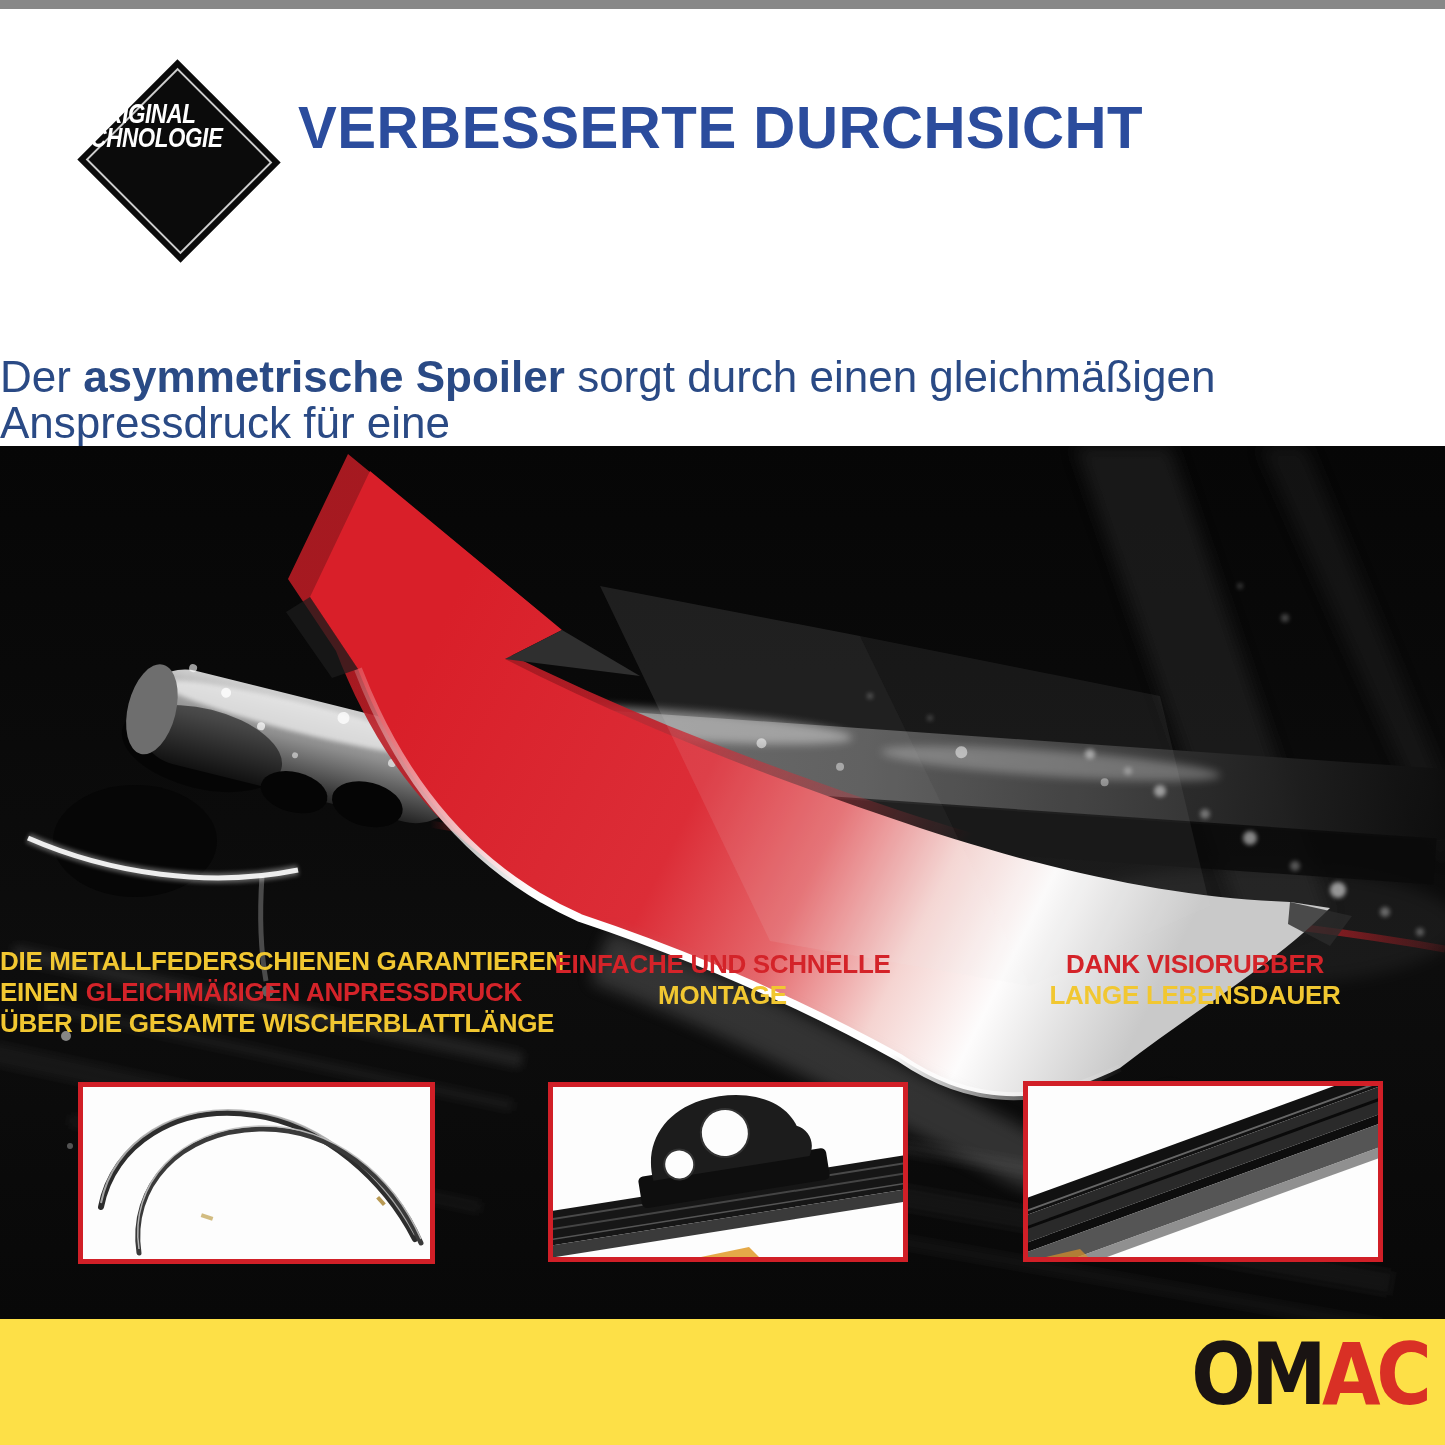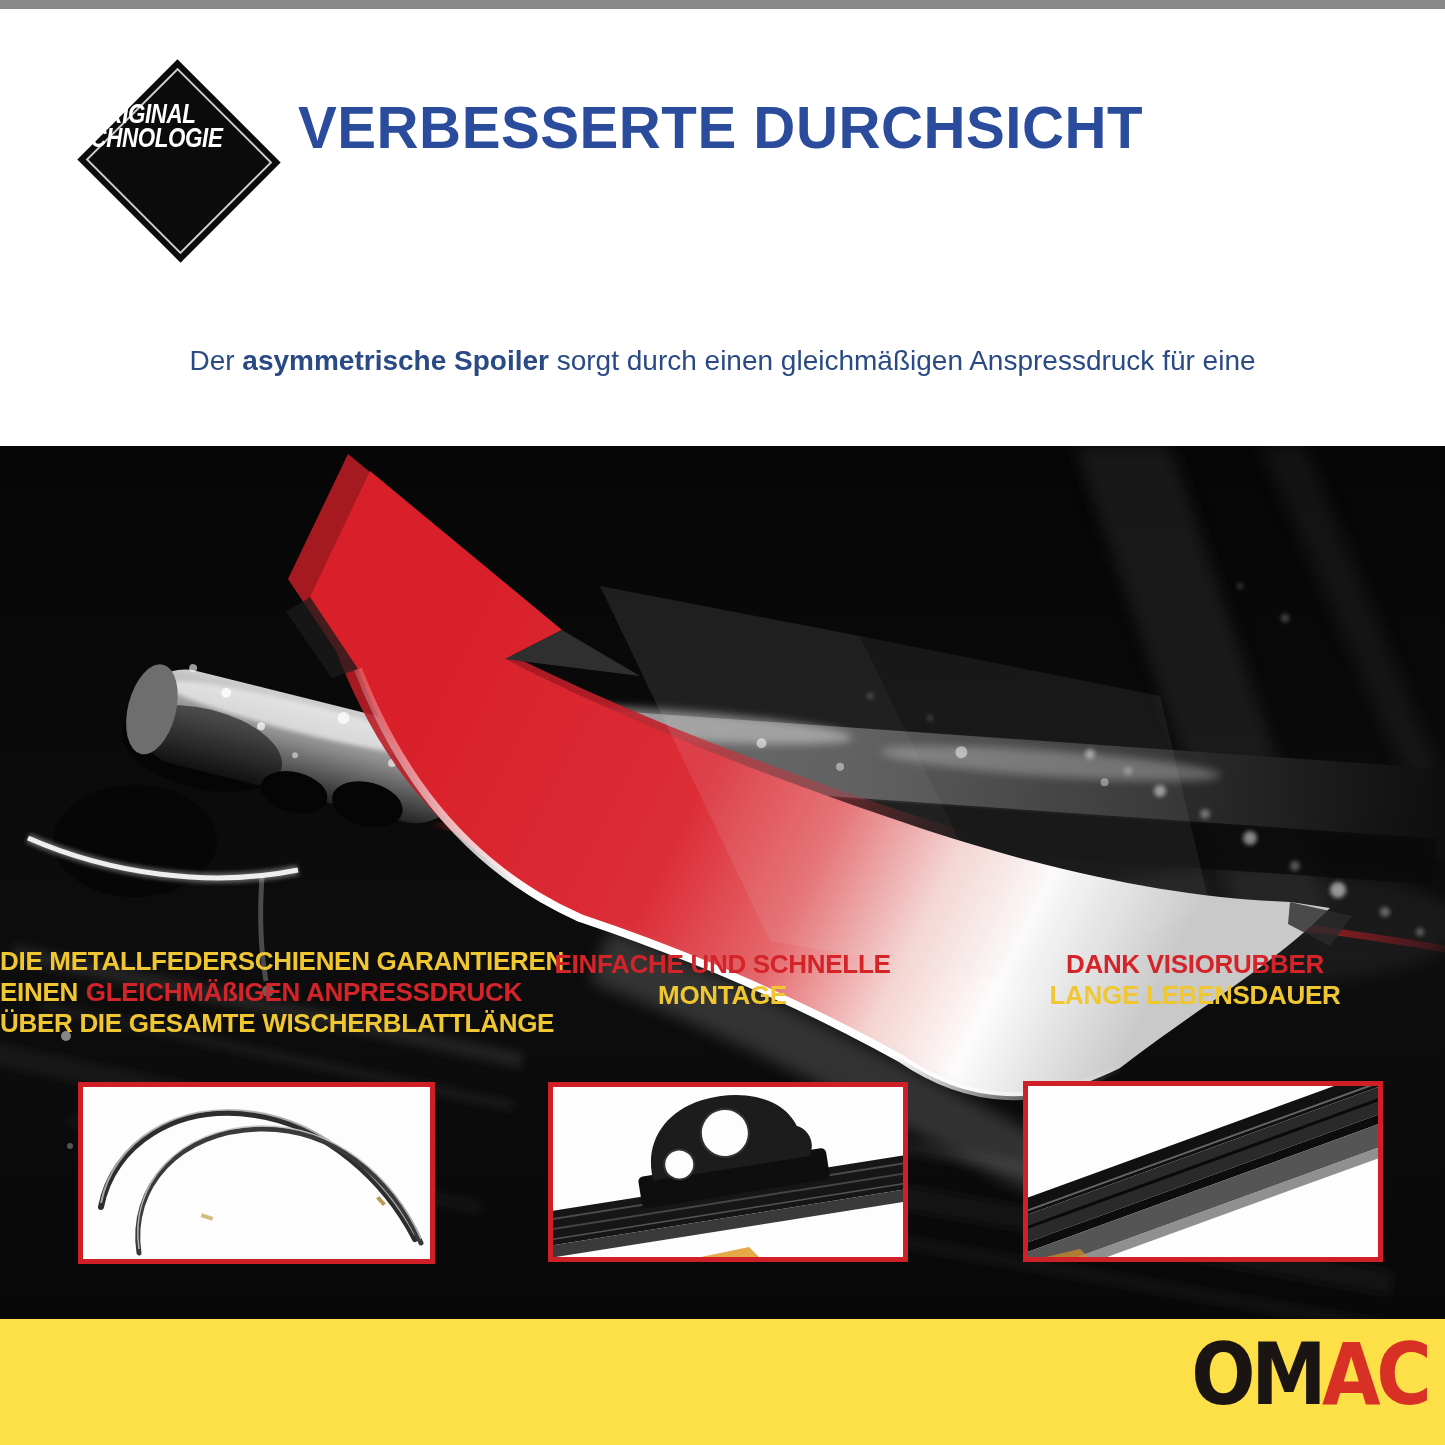--- a/index.html
+++ b/index.html
@@ -24,22 +24,22 @@
   }
   .badge-line{font-size:28px;line-height:24px;letter-spacing:-.5px;white-space:nowrap;}
 
   
   .title{
     position:absolute;left:298px;top:84px;margin:0;font-size:60px;font-weight:bold;
     color:var(--heading);letter-spacing:.5px;white-space:nowrap;
     transform:scaleX(.97);transform-origin:left top;
   }
   .intro{
-    position:absolute;left:0;top:301px;width:1445px;text-align:center;
-    font-size:28px;line-height:46px;color:var(--body);
+    position:absolute;left:0;top:301px;width:1445px;text-align:left;
+    font-size:44px;line-height:46px;color:var(--body);
   }
   .intro b{font-weight:bold;}
 
   
   .hero{position:absolute;left:0;top:437px;width:1445px;height:873px;background:var(--hero_bg);}
   .hero svg.art{position:absolute;left:0;top:0;width:1445px;height:873px;display:block;}
 
   .feature{
     position:absolute;text-align:center;font-weight:bold;font-size:26px;line-height:31px;
     letter-spacing:-.3px;

